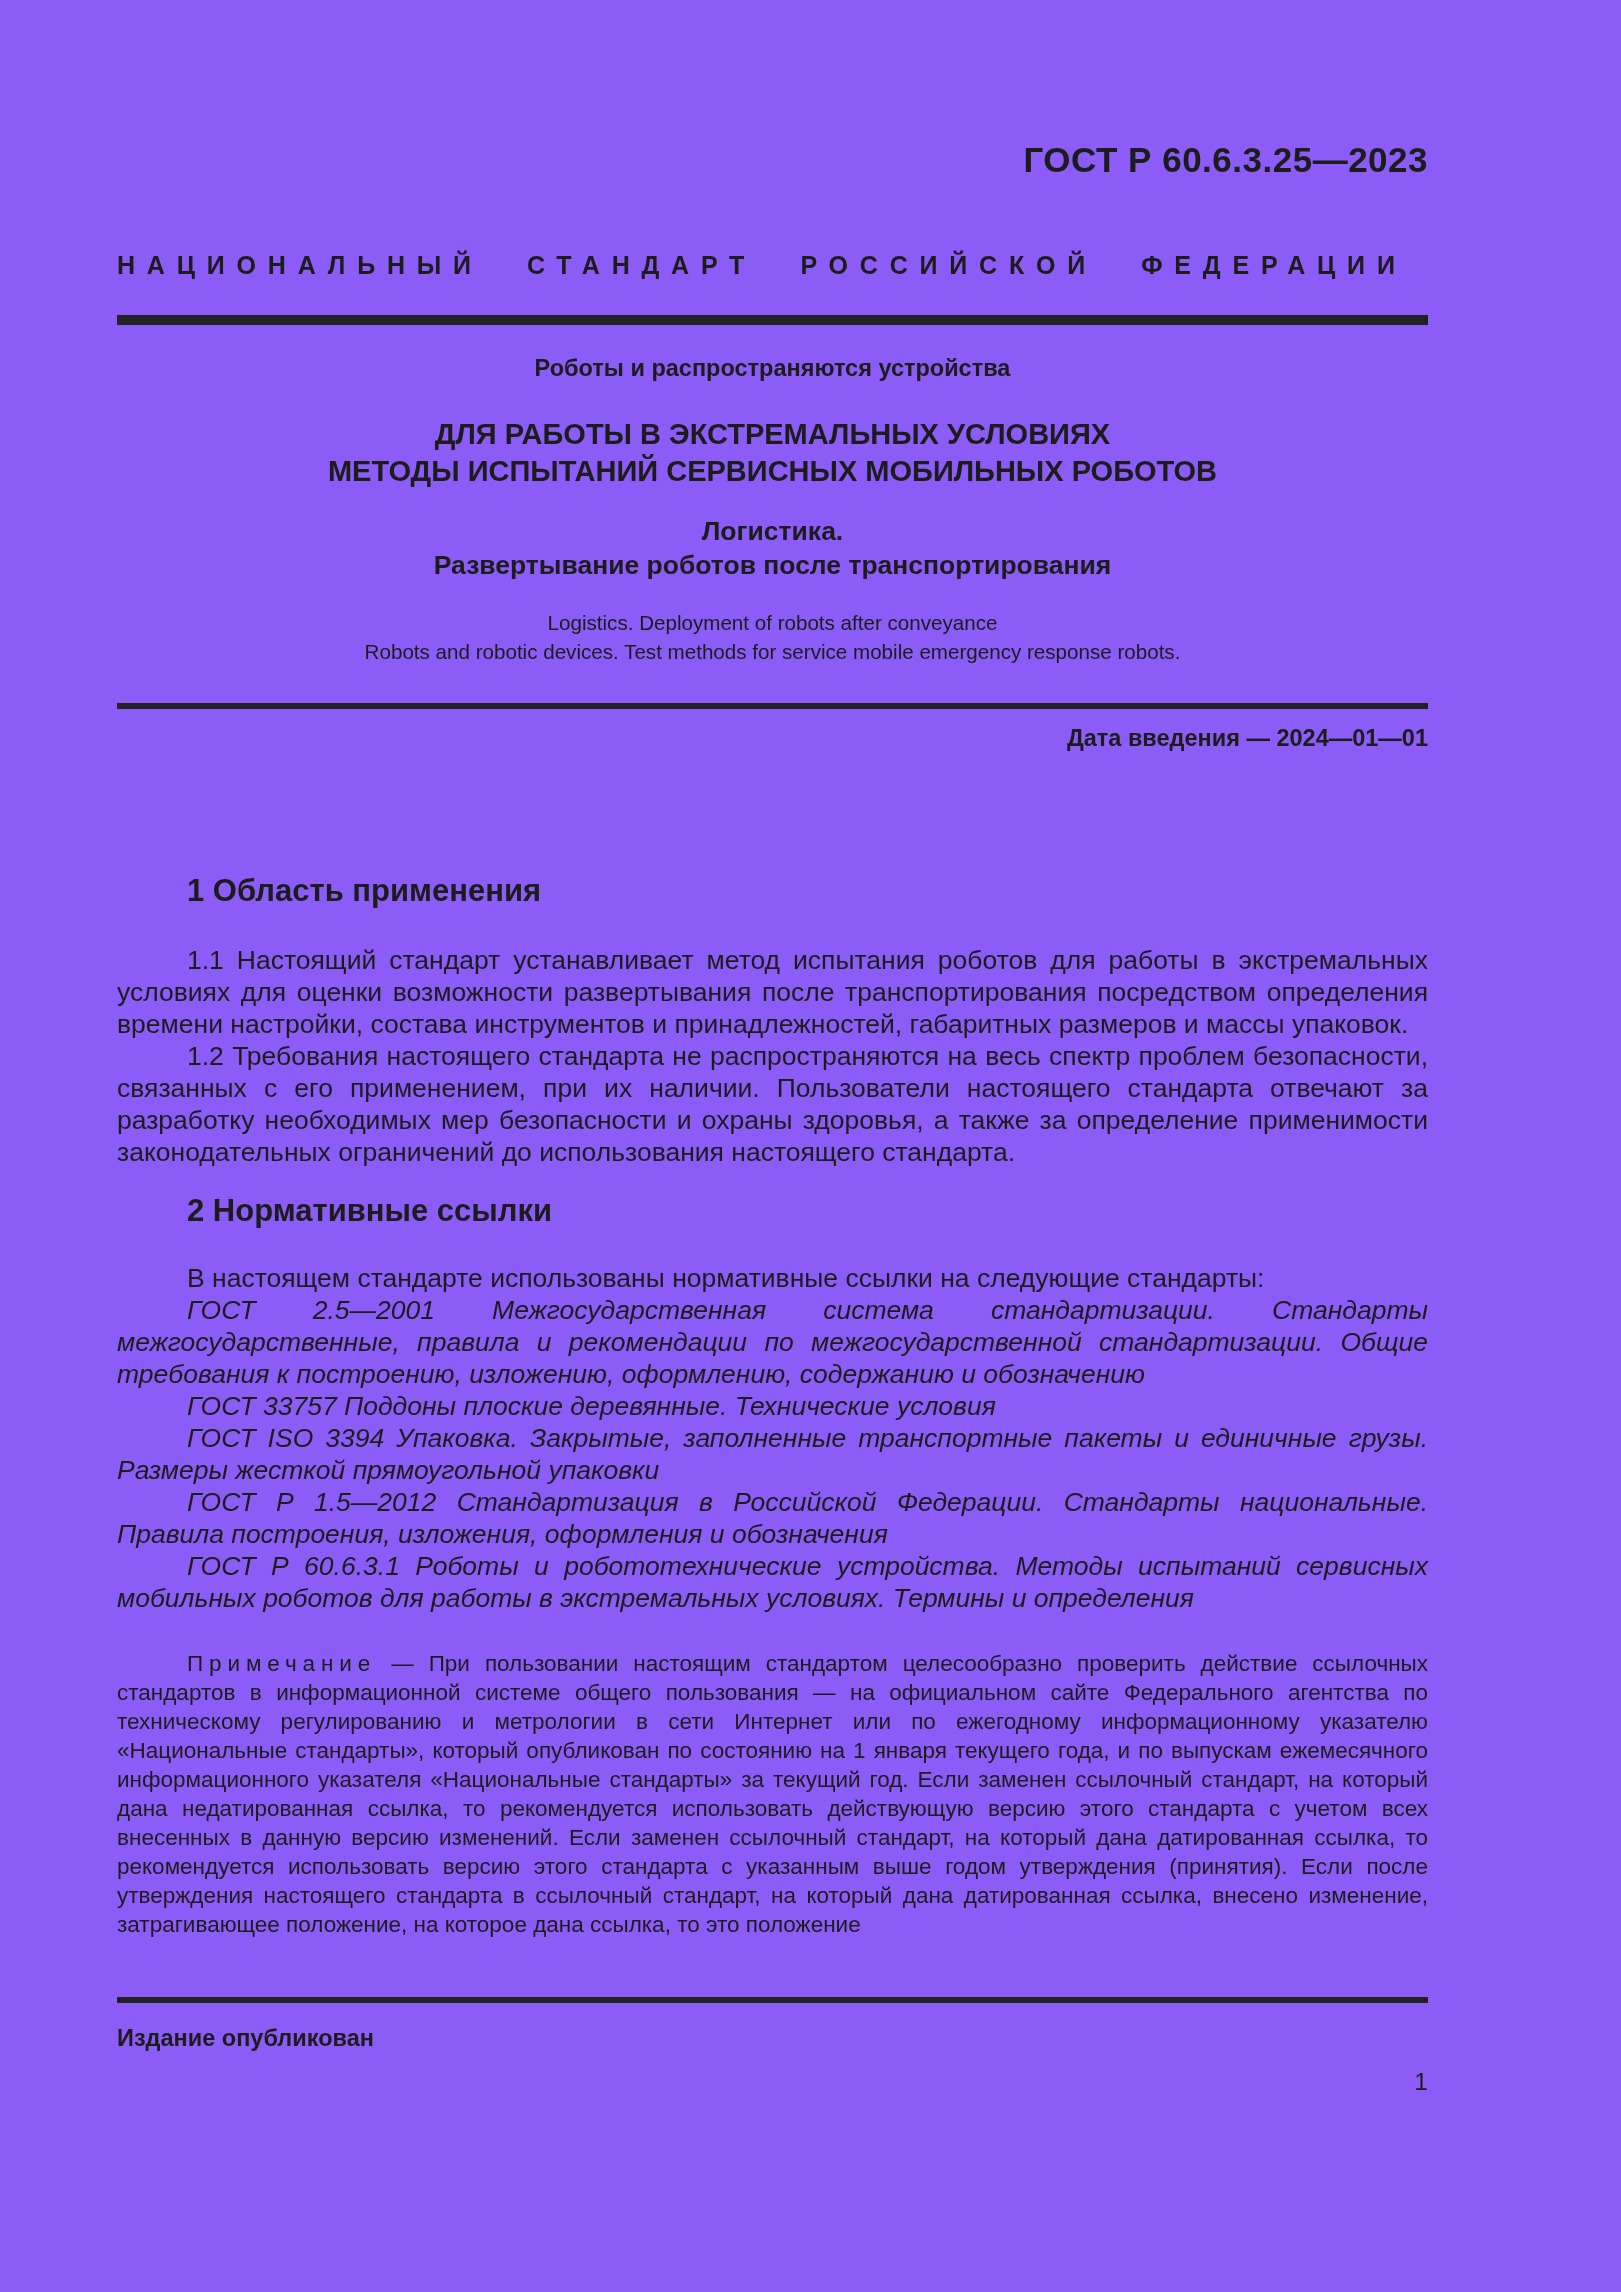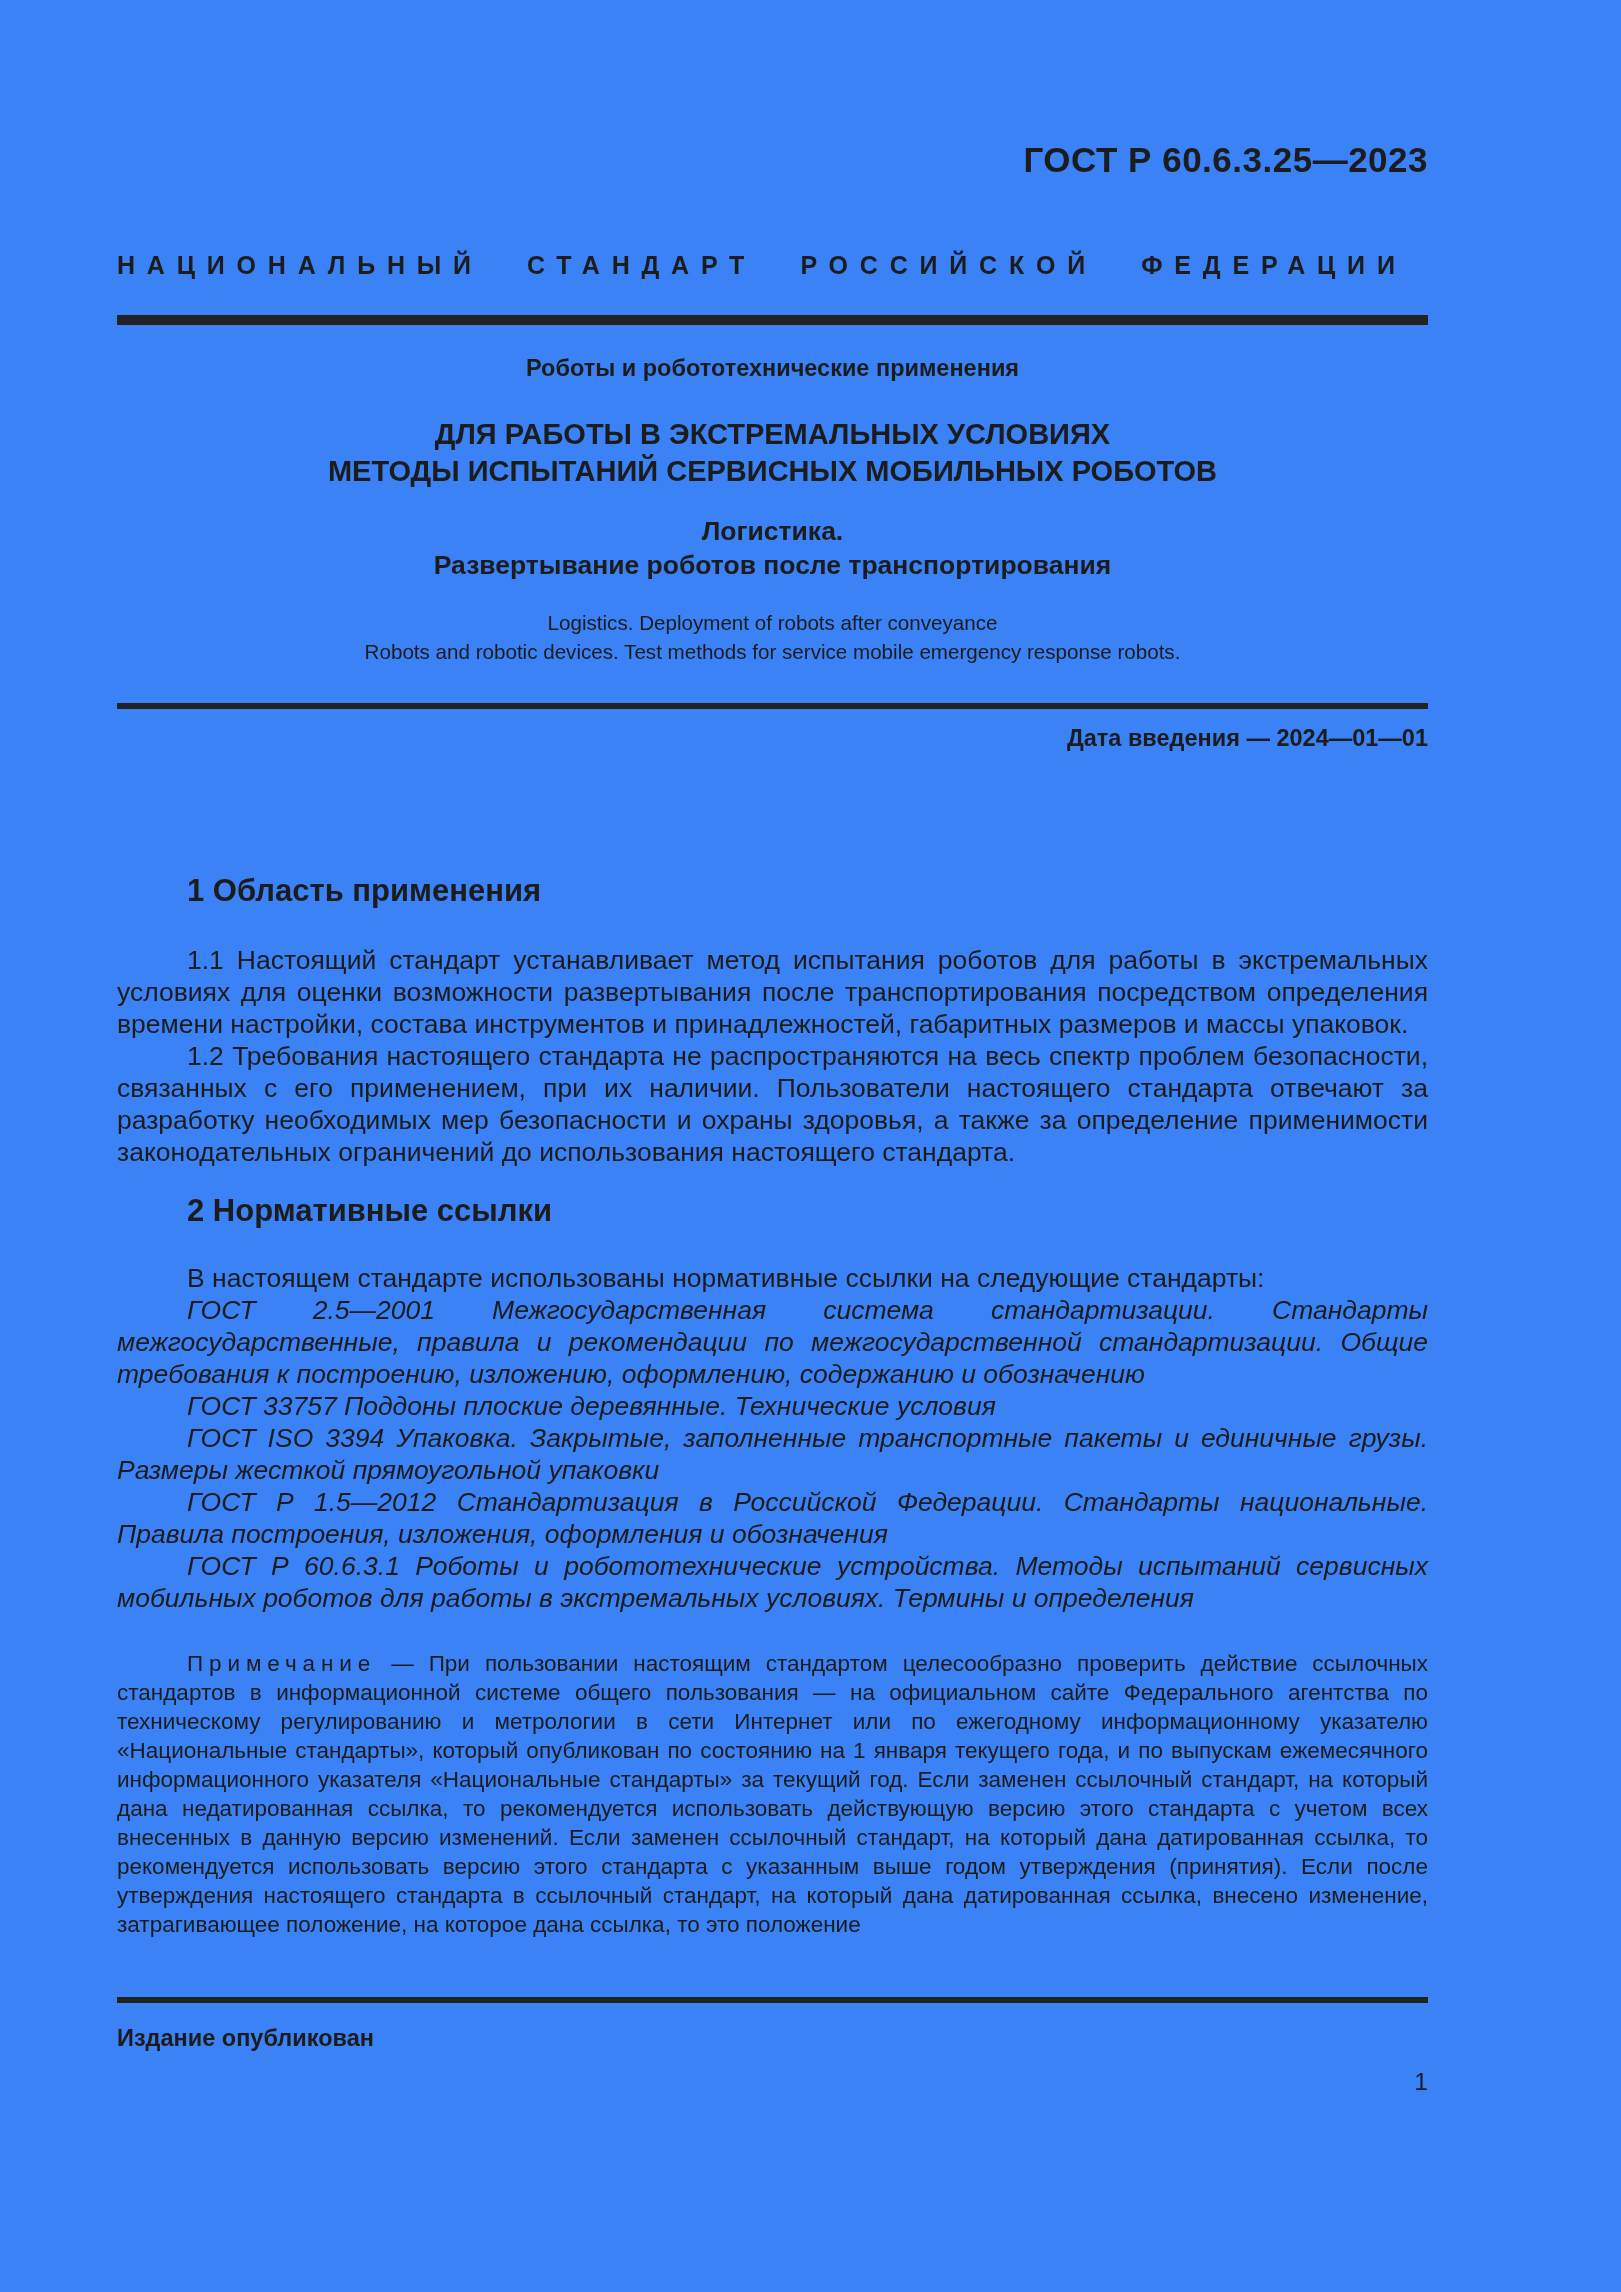--- a/index.html
+++ b/index.html
@@ -4,21 +4,21 @@
 <style>
   html,body{margin:0;padding:0;}
   body{
     background:#d8d8d8;
     font-family:"Liberation Sans", sans-serif;
   }
   .page{
     position:relative;
     width:1621px;
     height:2293px;
-    background:#3b82f6;
+    background:#8b5cf6;
     color:#1c1c1c;
     overflow:hidden;
   }
   .content{
     position:absolute;
     left:117px;
     width:1311px;
   }
   .doc-number{
     top:140px;
@@ -131,21 +131,21 @@
 <body>
 
 <div class="page">
 
   <div class="content doc-number">ГОСТ Р 60.6.3.25—2023</div>
 
   <div class="content banner">НАЦИОНАЛЬНЫЙ СТАНДАРТ РОССИЙСКОЙ ФЕДЕРАЦИИ</div>
 
   <div class="content rule-thick"></div>
 
-  <div class="content t-subject">Роботы и робототехнические применения</div>
+  <div class="content t-subject">Роботы и распространяются устройства</div>
 
   <div class="content t-main">
     <div>ДЛЯ РАБОТЫ В ЭКСТРЕМАЛЬНЫХ УСЛОВИЯХ</div>
     <div>МЕТОДЫ ИСПЫТАНИЙ СЕРВИСНЫХ МОБИЛЬНЫХ РОБОТОВ</div>
   </div>
 
   <div class="content t-sub">
     <div>Логистика.</div>
     <div>Развертывание роботов после транспортирования</div>
   </div>

